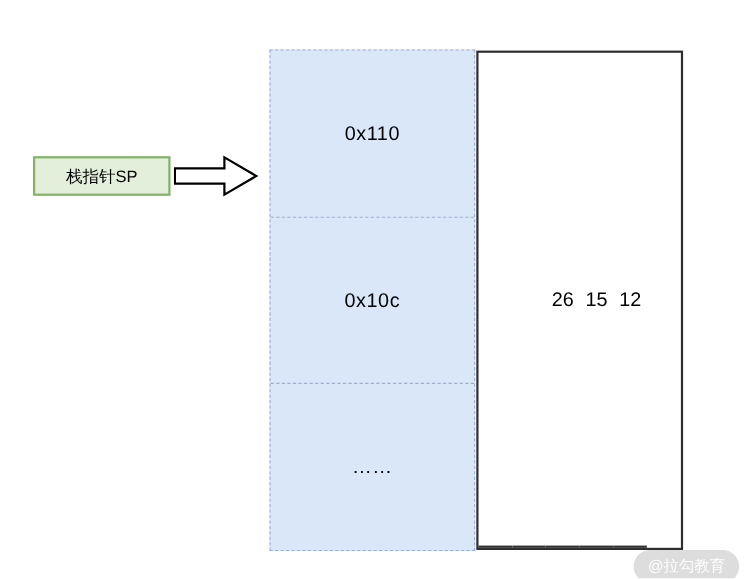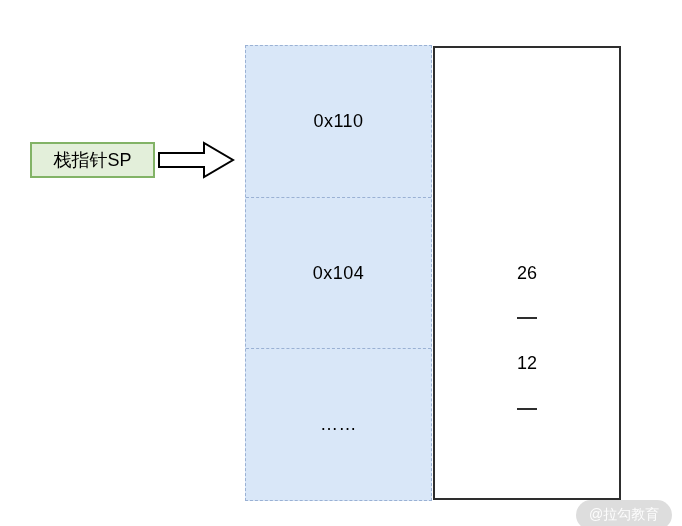--- a/index.html
+++ b/index.html
@@ -21,21 +21,21 @@
     left: 30px;
     top: 142px;
     width: 125px;
     height: 36px;
     box-sizing: border-box;
     background: var(--label-fill, #e3efda);
     border: 2px solid var(--label-border, #82b366);
     display: flex;
     align-items: center;
     justify-content: center;
-    font-size: 18px;
+    font-size: 15px;
     color: #000000;
     white-space: nowrap;
   }
   
   .sp-arrow {
     position: absolute;
     left: 158px;
     top: 140px;
   }
   
@@ -67,22 +67,21 @@
   .val-col {
     position: absolute;
     left: 433px;
     top: 46px;
     width: 188px;
     height: 454px;
     box-sizing: border-box;
     background: #ffffff;
     border: 2px solid var(--value-border, #2e2e2e);
     display: flex;
-    flex-direction: column;
-    align-items: center;
+    flex-direction: row;
   }
   .val-cell {
     flex: 1 1 0;
     box-sizing: border-box;
     border-bottom: 2px solid var(--value-border, #2e2e2e);
     display: flex;
     align-items: center;
     justify-content: center;
     font-size: 18px;
     color: #000000;
@@ -112,27 +111,28 @@
 <div class="canvas">
 
   <div class="sp-label">栈指针SP</div>
 
   <svg class="sp-arrow" width="78" height="40" viewBox="0 0 78 40">
     <polygon points="1,13 46,13 46,3 75,20 46,37 46,27 1,27" fill="#ffffff" stroke="#000000" stroke-width="2" stroke-linejoin="miter"></polygon>
   </svg>
 
   <div class="addr-col">
       <div class="addr-cell">0x110</div>
-      <div class="addr-cell">0x104</div>
+      <div class="addr-cell">0x10c</div>
       <div class="addr-cell">……</div>
     </div>
 
   <div class="val-col">
       <div class="val-cell"></div>
       <div class="val-cell"></div>
       <div class="val-cell">26</div>
+      <div class="val-cell">15</div>
       <div class="val-cell">12</div>
       <div class="val-cell"></div>
     </div>
 
   <div class="watermark">@拉勾教育</div>
 
 </div>
 
 </body></html>

